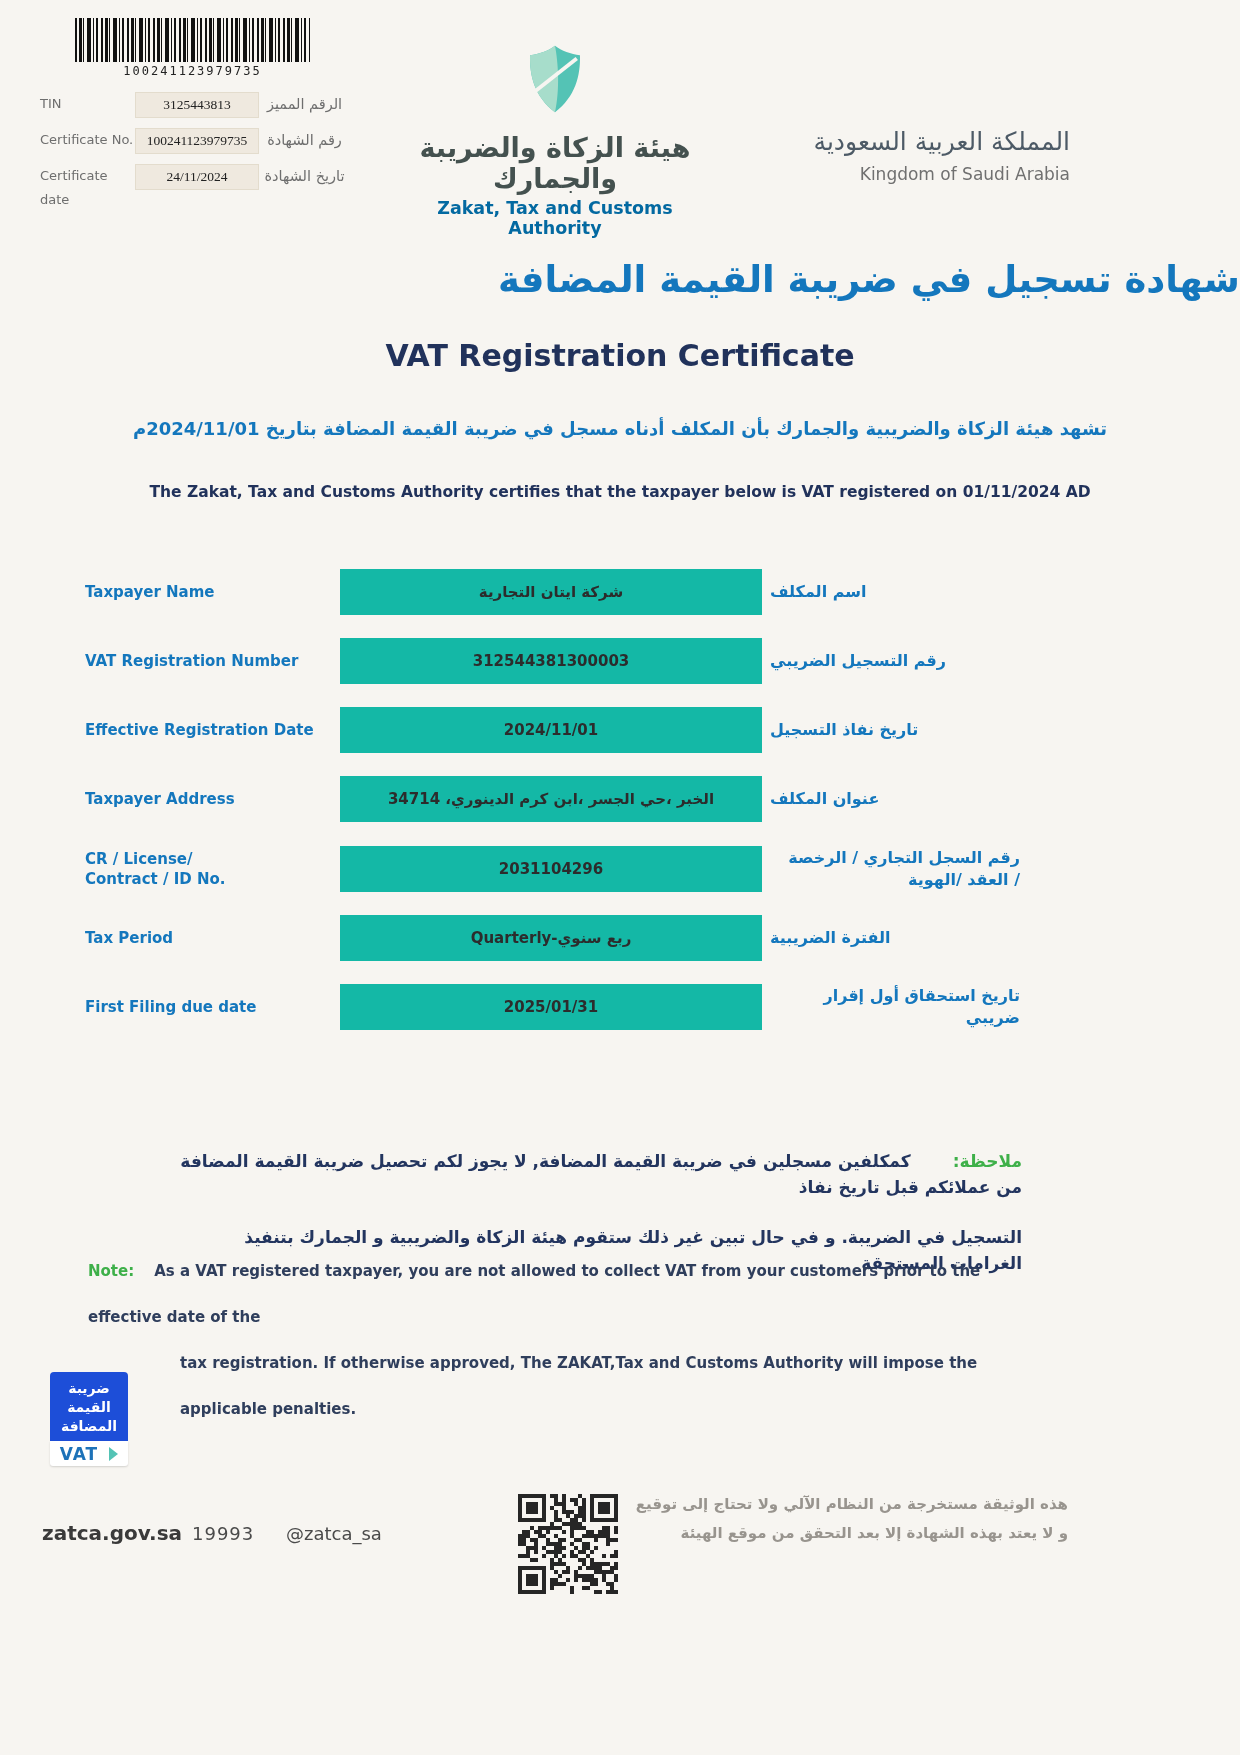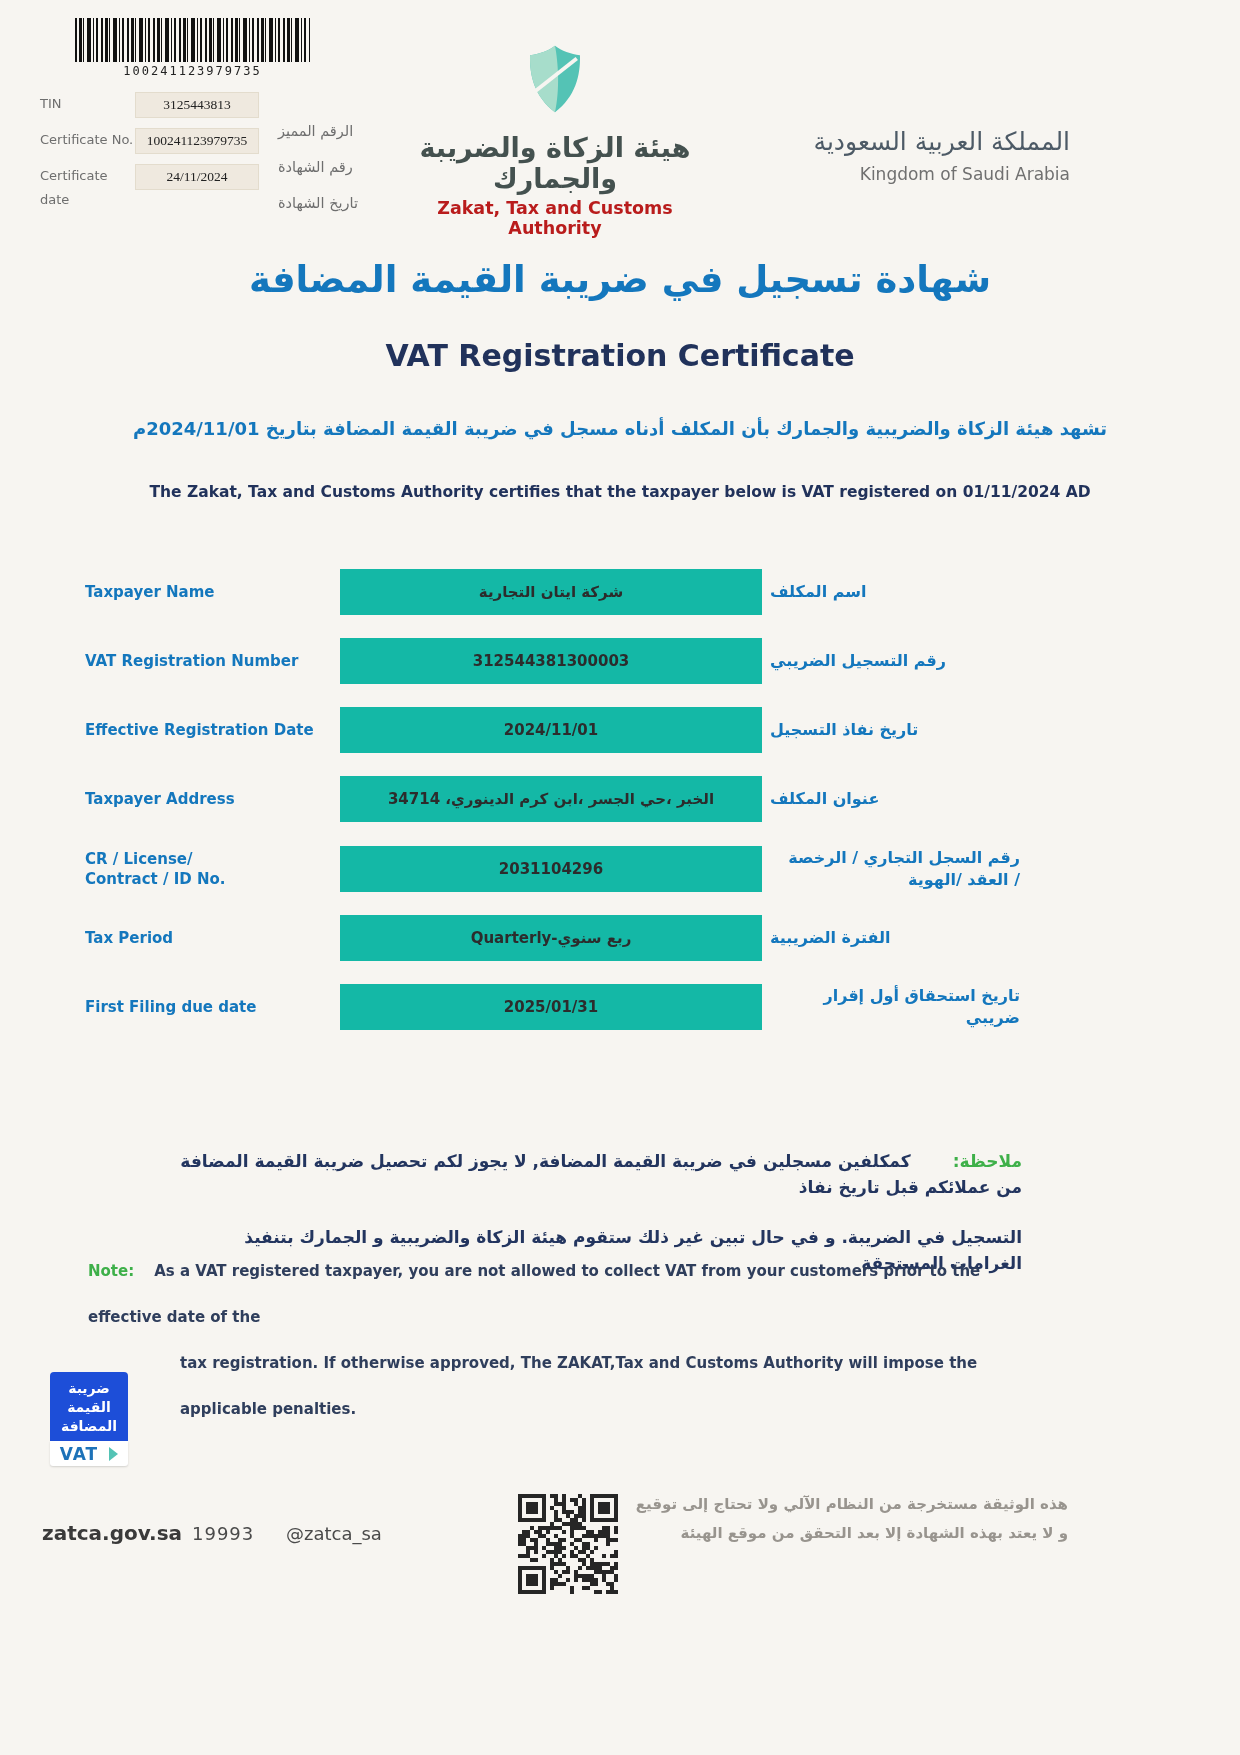--- a/index.html
+++ b/index.html
@@ -28,34 +28,34 @@
     font-size:12px;letter-spacing:2px;color:#222;margin-top:2px;
   }
   .meta-row{position:absolute;height:24px;}
   .meta-label{position:absolute;left:40px;width:95px;font-size:13px;color:#6e6e6e;line-height:24px;}
   .meta-value{
     position:absolute;left:135px;width:122px;height:24px;
     background:#efe9df;border:1px solid #e3dccd;
     font-family:"Liberation Serif", serif;font-size:13.5px;color:#222;
     display:flex;align-items:center;justify-content:center;
   }
-  .meta-ar{position:absolute;left:278px;width:85px;font-size:14.5px;color:#6e6e6e;line-height:24px;text-align:left;margin-top:27px;}
+  .meta-ar{position:absolute;left:262px;width:85px;font-size:14.5px;color:#6e6e6e;line-height:24px;text-align:center;}
   .m0{top:92px}.m1{top:128px}.m2{top:164px}
 
   .authority{position:absolute;left:395px;top:42px;width:320px;text-align:center;}
   .authority svg{display:block;margin:0 auto;}
   .authority-ar{font-size:27px;font-weight:bold;color:#44514f;margin-top:16px;}
-  .authority-en{font-size:17.5px;font-weight:bold;color:#b91c1c;margin-top:4px;}
+  .authority-en{font-size:17.5px;font-weight:bold;color:#0369a1;margin-top:4px;}
 
   .kingdom{position:absolute;left:760px;top:127px;width:310px;text-align:right;}
   .kingdom-ar{font-size:25px;color:#4d5a66;}
   .kingdom-en{font-size:17px;color:#707070;margin-top:8px;}
 
   
-  .title-ar{position:absolute;top:258px;left:0;width:100%;text-align:center;
+  .title-ar{position:absolute;top:258px;left:0;width:100%;text-align:right;
     font-size:37px;font-weight:bold;color:#1477bd;}
   .title-en{position:absolute;top:338px;left:0;width:100%;text-align:center;
     font-size:30px;font-weight:bold;color:#21325b;}
 
   .stmt-ar{position:absolute;top:418px;left:90px;width:1060px;text-align:center;
     font-size:18px;color:#1477bd;font-weight:bold;}
   .stmt-en{position:absolute;top:483px;left:90px;width:1060px;text-align:center;
     font-size:15.5px;font-weight:bold;color:#21325b;}
 
   

